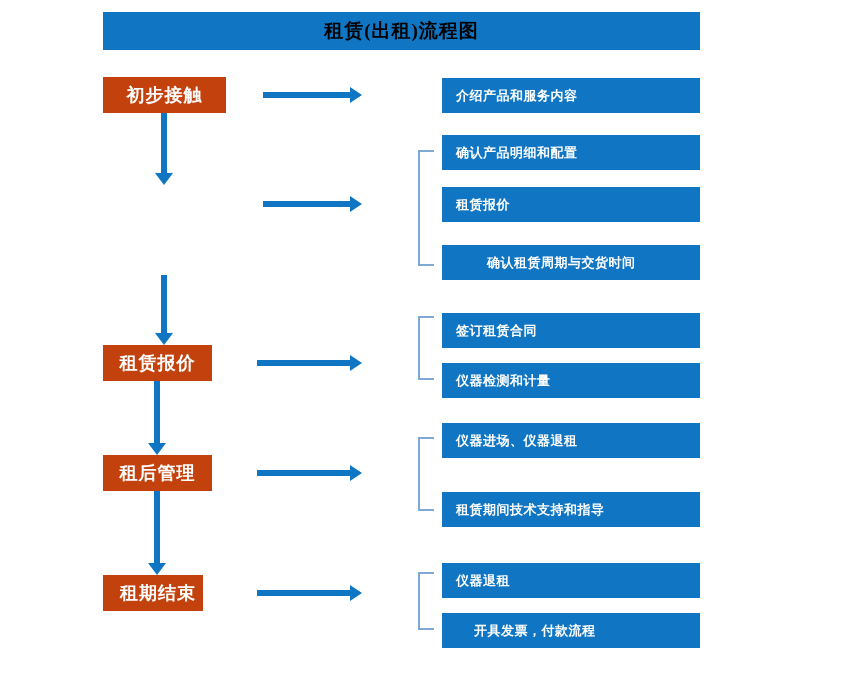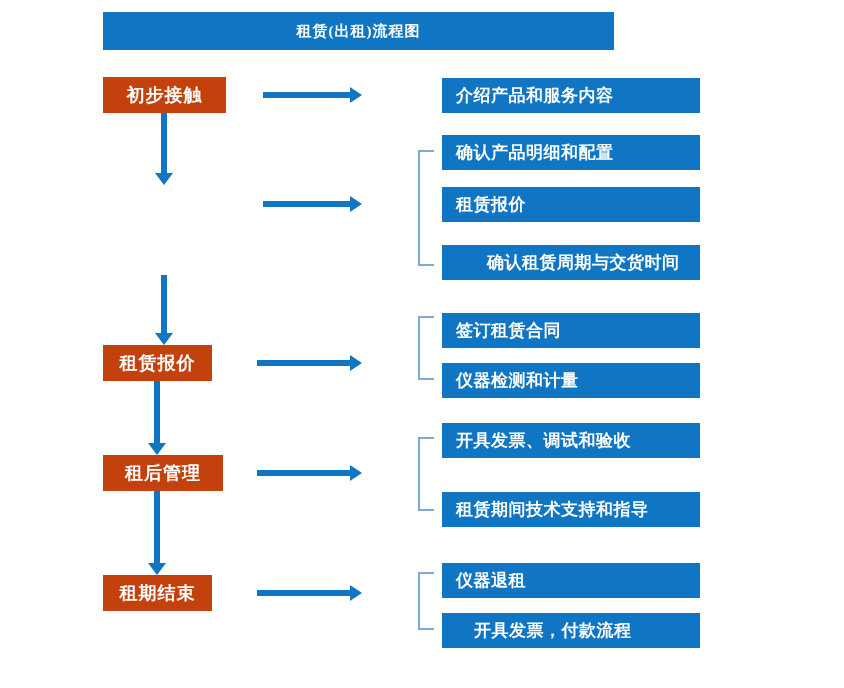--- a/index.html
+++ b/index.html
@@ -19,25 +19,25 @@
     width: 844px;
     height: 688px;
     background: #ffffff;
   }
 
   
   .title-bar {
     position: absolute;
     left: 103px;
     top: 12px;
-    width: 511px;
+    width: 597px;
     height: 38px;
     background: #1075C2;
-    color: #ffffff;
-    font-size: 15px;
+    color: #000000;
+    font-size: 19px;
     font-weight: bold;
     display: flex;
     align-items: center;
     justify-content: center;
     letter-spacing: 1px;
   }
 
   
   .stage-box {
     position: absolute;
@@ -53,21 +53,21 @@
   }
 
   
   .detail-box {
     position: absolute;
     left: 442px;
     width: 258px;
     height: 35px;
     background: #1075C2;
     color: #ffffff;
-    font-size: 17px;
+    font-size: 13px;
     font-weight: bold;
     display: flex;
     align-items: center;
     padding-left: 14px;
     box-sizing: border-box;
     letter-spacing: 0.5px;
   }
 
   
   .v-arrow {
@@ -131,23 +131,23 @@
 
 <div id="canvas">
 
   <div class="title-bar">租赁(出租)流程图</div>
 
   <div class="stage-box" style="left:103px; top:77px; width:123px;">初步接触</div>
 
 
   <div class="stage-box" style="left:103px; top:345px; width:109px;">租赁报价</div>
 
-  <div class="stage-box" style="left:103px; top:455px; width:120px;">租后管理</div>
-
-  <div class="stage-box" style="left:103px; top:575px; width:109px;">租期结束</div>
+  <div class="stage-box" style="left:103px; top:455px; width:109px;">租后管理</div>
+
+  <div class="stage-box" style="left:103px; top:575px; width:90px;padding-left:10px;">租期结束</div>
 
   <div class="v-arrow" style="left:155px; top:113px; height:72px;">
     <div class="shaft" style="height:60px;"></div>
     <div class="head"></div>
   </div>
 
   <div class="v-arrow" style="left:155px; top:275px; height:70px;">
     <div class="shaft" style="height:58px;"></div>
     <div class="head"></div>
   </div>
@@ -200,21 +200,21 @@
   <div class="detail-box" style="top:135px;">确认产品明细和配置</div>
 
   <div class="detail-box" style="top:187px;">租赁报价</div>
 
   <div class="detail-box" style="top:245px;padding-left:45px;">确认租赁周期与交货时间</div>
 
   <div class="detail-box" style="top:313px;">签订租赁合同</div>
 
   <div class="detail-box" style="top:363px;">仪器检测和计量</div>
 
-  <div class="detail-box" style="top:423px;">开具发票、调试和验收</div>
+  <div class="detail-box" style="top:423px;">仪器进场、仪器退租</div>
 
   <div class="detail-box" style="top:492px;padding-left:14px;">租赁期间技术支持和指导</div>
 
   <div class="detail-box" style="top:563px;">仪器退租</div>
 
   <div class="detail-box" style="top:613px;padding-left:32px;">开具发票，付款流程</div>
 
 </div>
 
 </body></html>

